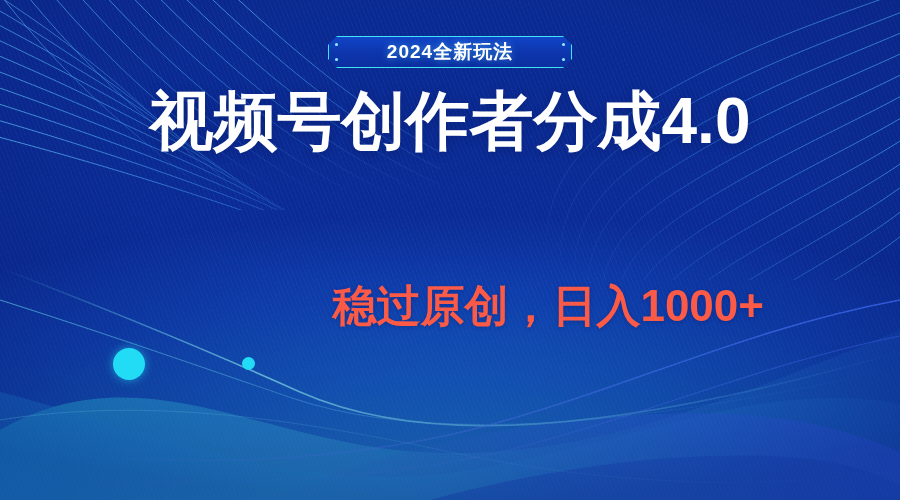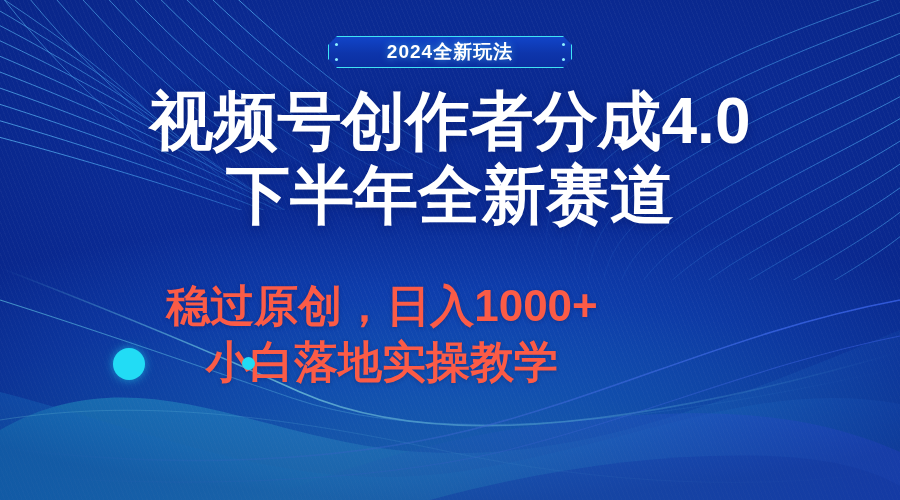--- a/index.html
+++ b/index.html
@@ -127,21 +127,21 @@
     letter-spacing: 0px;
     white-space: nowrap;
     text-shadow: 0 2px 10px rgba(0,16,80,0.35);
   }
 
   .sub-block {
     position: absolute;
     top: 278px;
     left: 0;
     width: 764px;
-    text-align: center;
+    text-align: right;
   }
   .sub-line {
     color: #fb5b46;
     font-weight: bold;
     font-size: 44px;
     line-height: 56px;
     white-space: nowrap;
     text-shadow: 0 1px 4px rgba(10,20,90,0.30);
   }
 
@@ -285,26 +285,24 @@
         <span class="badge-dot bd-tl"></span>
         <span class="badge-dot bd-bl"></span>
         <span class="badge-dot bd-tr"></span>
         <span class="badge-dot bd-br"></span>
         <span>2024全新玩法</span>
       </div>
     </div>
 
     <div class="title-block">
       <div class="title-line">视频号创作者分成4.0</div>
-      <div class="title-line">下半年全新赛道</div>
     </div>
 
     <div class="sub-block">
       <div class="sub-line">稳过原创，日入1000+</div>
-      <div class="sub-line">小白落地实操教学</div>
     </div>
 
   </div>
 
   <span class="accent-dot dot-big"></span>
   <span class="accent-dot dot-small"></span>
 
 </div>
 
 </body></html>

